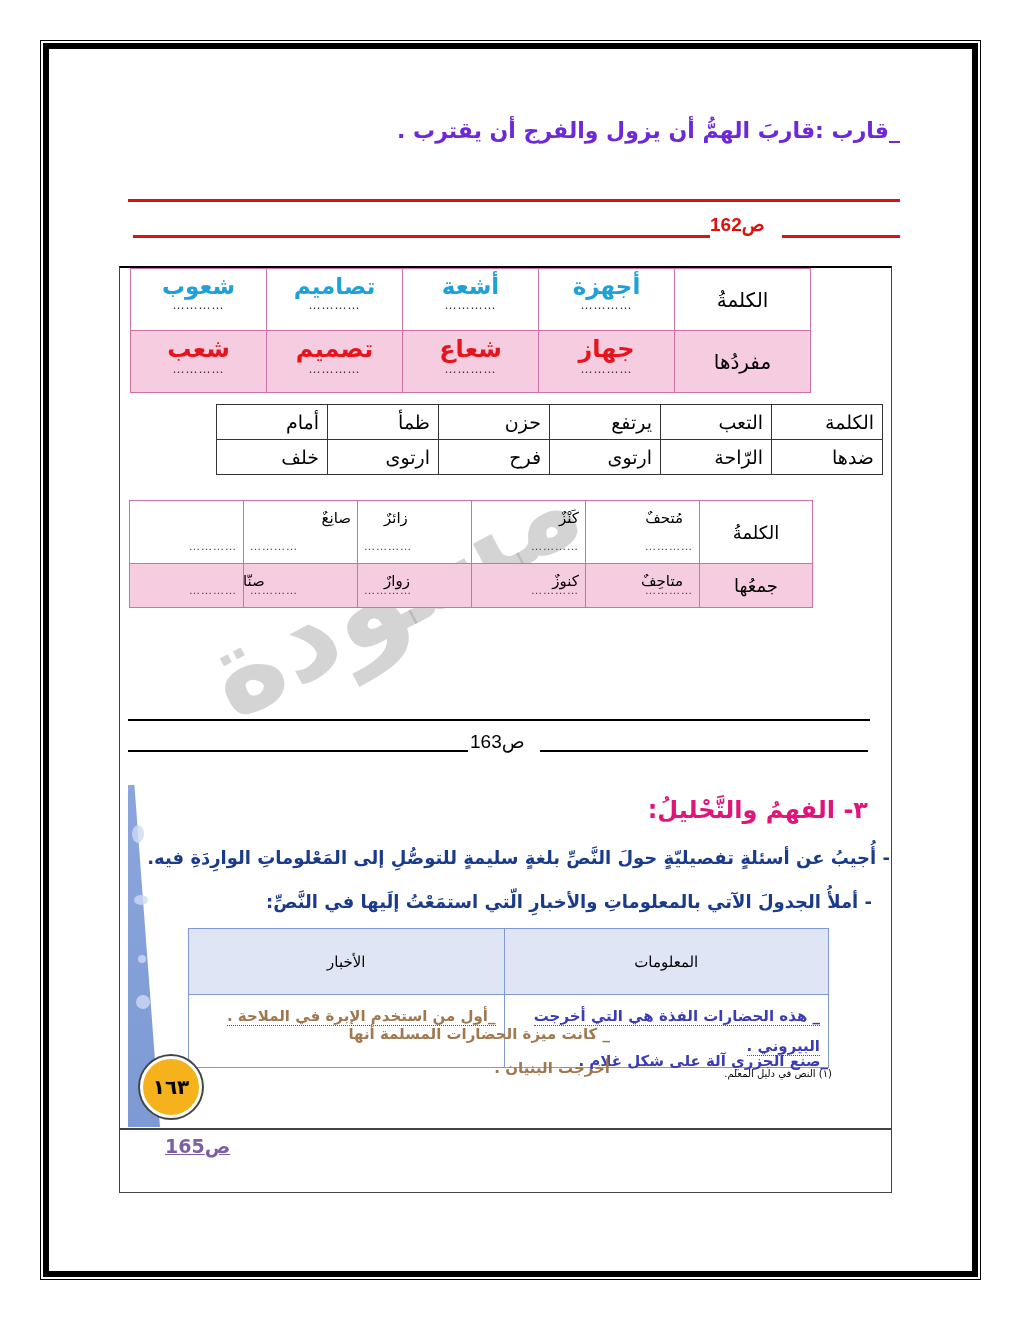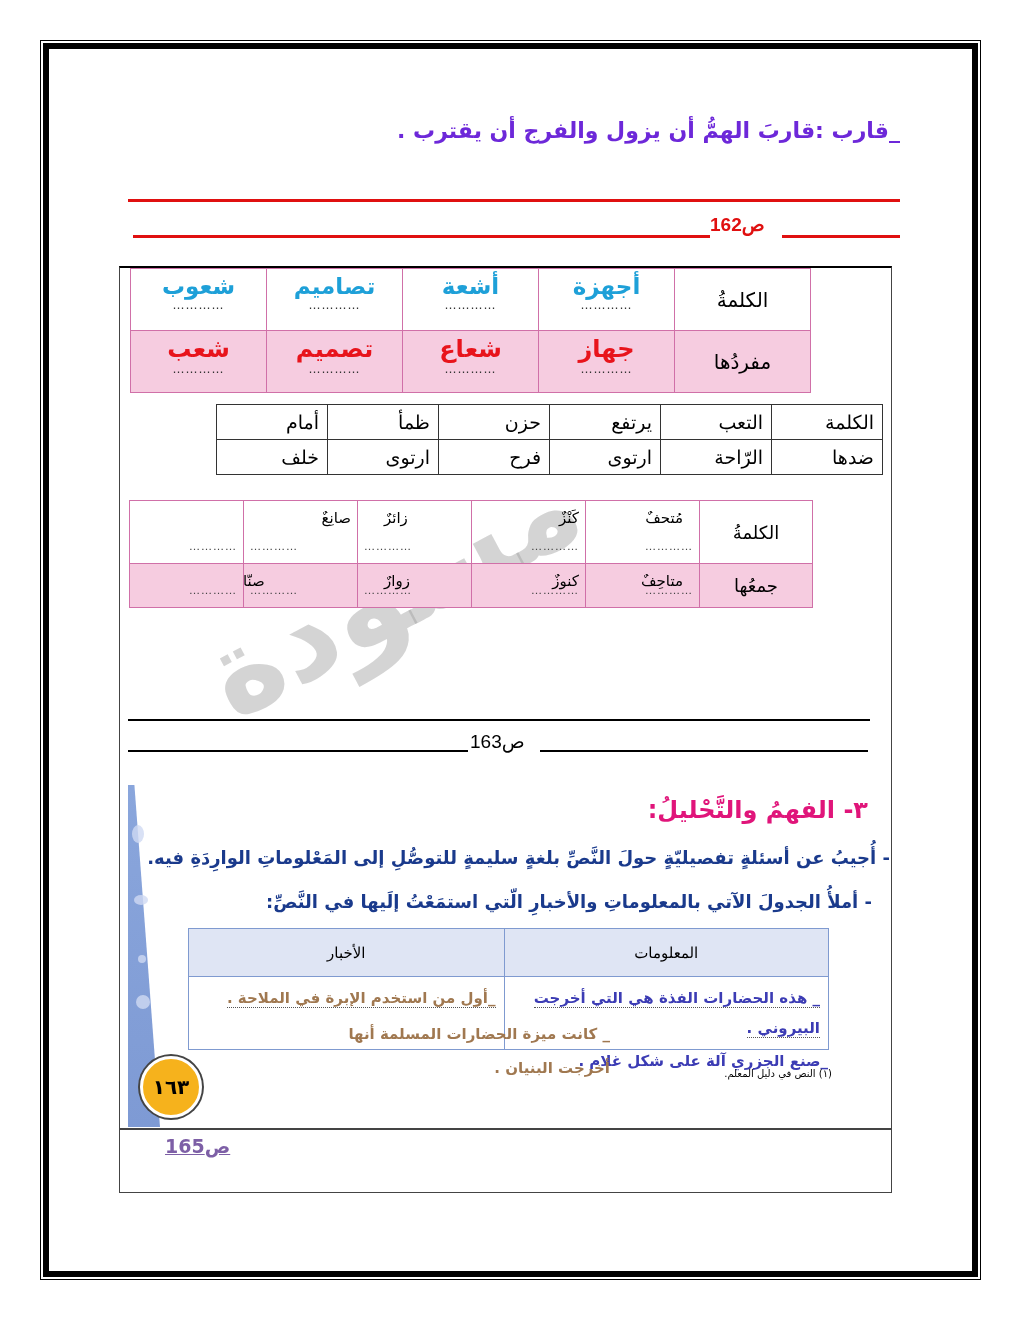--- a/index.html
+++ b/index.html
@@ -48,21 +48,21 @@
 
     
     .book { position: absolute; left: 128px; top: 785px; width: 762px; height: 342px; background: #fff; overflow: hidden; }
     .book-strip { position: absolute; left: 0; top: 0; width: 32px; height: 342px; background: linear-gradient(180deg, #8aa6dc, #7e9ad4); clip-path: polygon(0 0, 20% 0, 100% 100%, 0 100%); }
     .blob { position: absolute; background: #cfd9f2; border-radius: 50%; opacity: .8; }
 
     .sec-title { right: 70px; top: 796px; color: #e0157a; font-size: 24px; font-weight: bold; font-family: "DejaVu Sans", sans-serif; }
     .instr { color: #1a3a8c; font-size: 18px; font-weight: bold; font-family: "DejaVu Sans", sans-serif; margin-left: 23px; }
 
     .t4 { position: absolute; left: 188px; top: 928px; width: 641px; border-collapse: collapse; direction: rtl; }
-    .t4 th { background: #dfe5f4; border: 1.5px solid #7f9ad0; height: 48px; font-weight: normal; font-size: 15px; font-family: Liberation Sans, sans-serif; color: #000; }
+    .t4 th { background: #dfe5f4; border: 1.5px solid #7f9ad0; height: 66px; font-weight: normal; font-size: 15px; font-family: Liberation Sans, sans-serif; color: #000; }
     .t4 td { border: 1.5px solid #7f9ad0; height: 69px; vertical-align: top; padding: 6px 8px; font-family: "DejaVu Sans", sans-serif; font-weight: bold; font-size: 15px; line-height: 30px; }
     .t4 td.info { color: #3c3cb4; width: 325px; }
     .t4 td.news { color: #a07850; width: 316px; }
     .dotted-u { border-bottom: 1px dotted #555; }
 
     .badge { position: absolute; left: 140px; top: 1056px; width: 62px; height: 62px; border-radius: 50%; background: #f6b21c; border: 3px solid #fff; box-shadow: 0 0 0 2px #444; display: flex; align-items: center; justify-content: center; font-size: 20px; font-weight: bold; color: #000; font-family: "DejaVu Sans", sans-serif; }
 
     .footnote { font-size: 10px; color: #000; font-family: "DejaVu Sans", sans-serif; }
 
     .divider-165 { position: absolute; left: 119px; top: 1128px; width: 773px; height: 2px; background: #444; }

